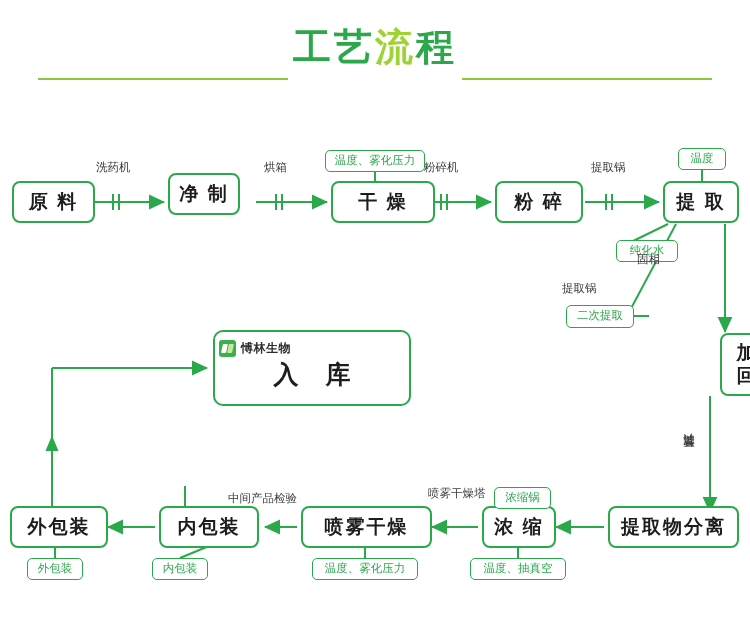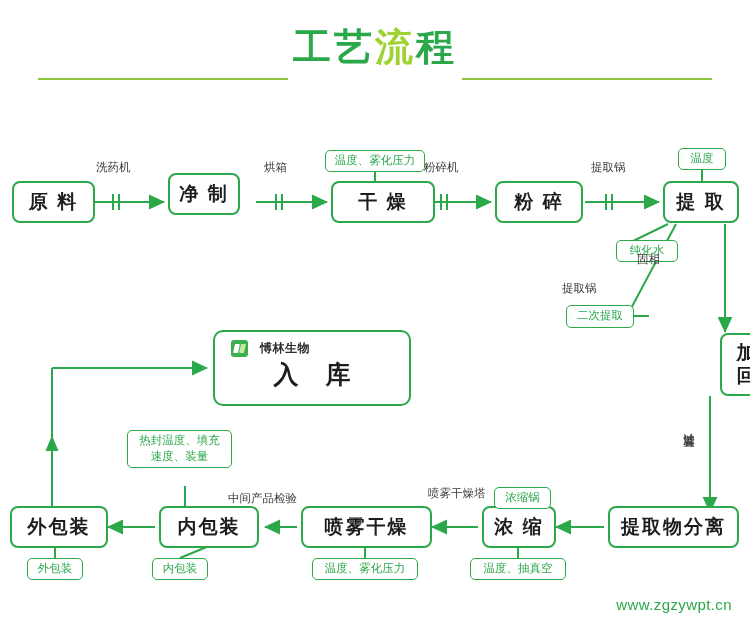--- a/index.html
+++ b/index.html
@@ -134,25 +134,25 @@
     width: 100%;
     text-align: center;
     font-size: 25px;
     font-weight: bold;
     letter-spacing: 10px;
     color: #1d1d1d;
     text-indent: 10px;
   }
   .brand {
     position: absolute;
-    left: 16px;
+    left: 4px;
     top: 8px;
     display: flex;
     align-items: center;
-    gap: 12px;
+    gap: 5px;
   }
   .brand .bmark {
     width: 17px;
     height: 17px;
     border-radius: 3px;
     background: #3cae4e;
     position: relative;
   }
   .brand .bmark::before {
     content: "";
@@ -327,24 +327,20 @@
   </div>
 
   <div class="tag" style="left:566px; top:305px; width:68px; height:23px;">
     <span>二次提取</span>
   </div>
 
   <div class="tag" style="left:494px; top:474px; width:57px; height:22px;margin-top:13px;">
     <span>浓缩锅</span>
   </div>
 
-  <div class="tag" style="left:127px; top:430px; width:105px; height:38px; white-space:pre-line;">
-    <span>热封温度、填充
-速度、装量</span>
-  </div>
 
   <div class="tag" style="left:312px; top:558px; width:106px; height:22px;">
     <span>温度、雾化压力</span>
   </div>
 
   <div class="tag" style="left:470px; top:558px; width:96px; height:22px;">
     <span>温度、抽真空</span>
   </div>
 
   <div class="tag" style="left:27px; top:558px; width:56px; height:22px;">
@@ -366,15 +362,14 @@
   <div class="plabel" style="left:637px; top:252px; width:42px;">固相</div>
 
   <div class="plabel" style="left:562px; top:281px; width:54px;">提取锅</div>
 
   <div class="plabel vert" style="left:682px; top:424px; width:14px;">过滤装置</div>
 
   <div class="plabel" style="left:428px; top:486px; width:80px;">喷雾干燥塔</div>
 
   <div class="plabel" style="left:228px; top:491px; width:84px;">中间产品检验</div>
 
-  <div class="watermark">www.zgzywpt.cn</div>
 
 </div>
 
 </body></html>

